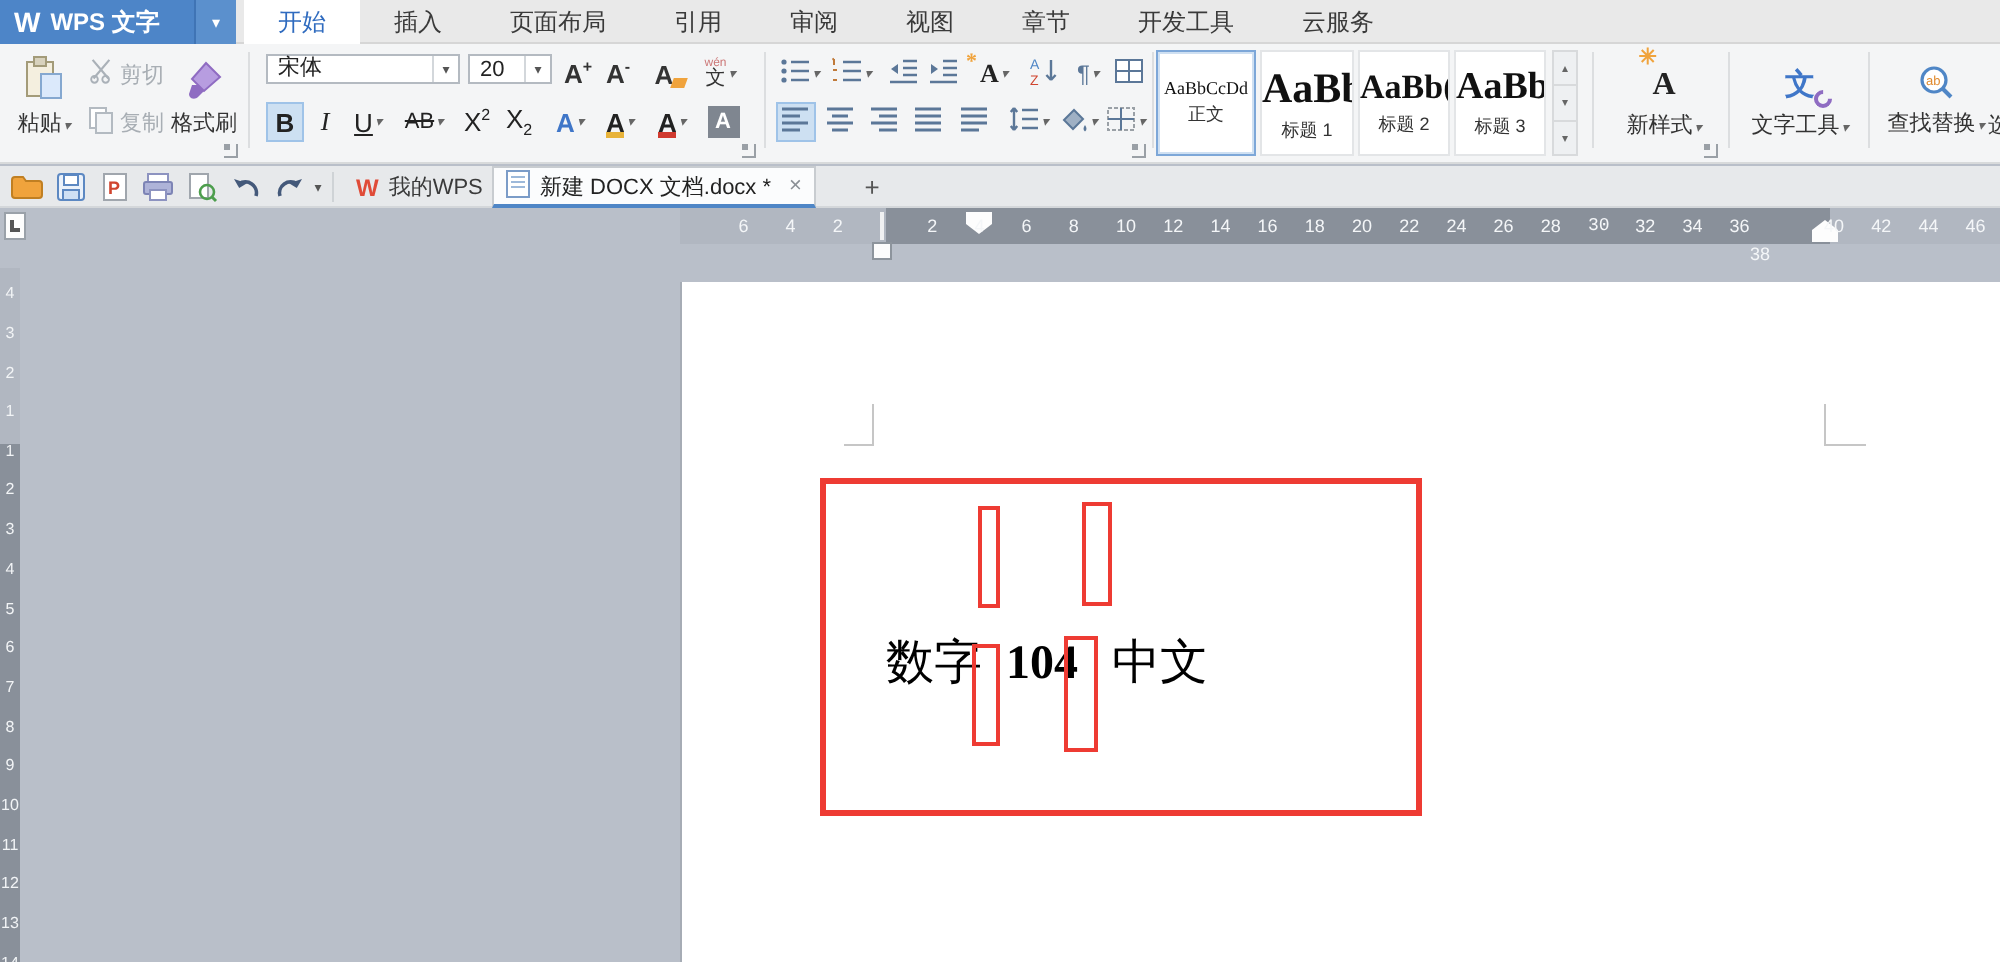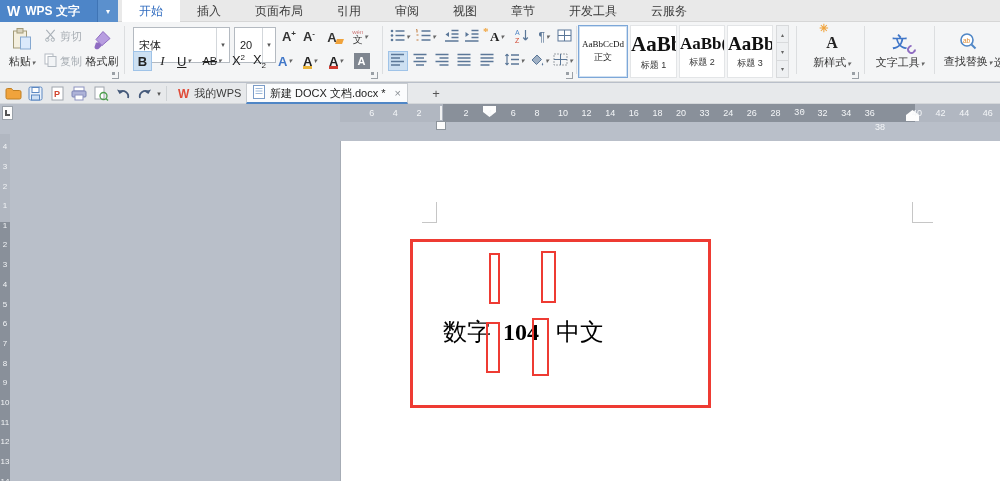--- a/index.html
+++ b/index.html
@@ -22,21 +22,21 @@
   .ribbon{position:absolute;left:0;top:22px;width:1000px;height:60px;background:#f4f5f6;border-bottom:1px solid #d8dadb;}
   .gsep{position:absolute;top:4px;width:1px;height:48px;background:#dcdee0;}
   .grp{position:absolute;top:0;height:60px;}
   .big{position:absolute;display:flex;flex-direction:column;align-items:center;justify-content:flex-start;cursor:default;}
   .big .ic{height:26px;display:flex;align-items:flex-end;justify-content:center;}
   .lbl{font-size:11px;color:#333;white-space:nowrap;margin-top:3px;}
   .small{position:absolute;display:flex;align-items:center;gap:3px;font-size:11px;color:#a8aeb4;}
   .cr{font-size:7px;color:#666;margin-left:1px;}
   .launcher{position:absolute;width:7px;height:7px;border-right:1px solid #9aa0a6;border-bottom:1px solid #9aa0a6;}
   .launcher:before{content:"";position:absolute;left:0;top:0;width:3px;height:3px;background:#9aa0a6;}
-  .combo{position:absolute;height:36px;background:#fff;border:1px solid #b4bac1;display:flex;align-items:center;font-size:11px;color:#222;}
+  .combo{position:absolute;height:15px;background:#fff;border:1px solid #b4bac1;display:flex;align-items:flex-end;font-size:11px;color:#222;}
   .combo .val{flex:1;padding-left:5px;overflow:hidden;white-space:nowrap;}
   .combo .dd{width:13px;height:100%;border-left:1px solid #d3d7db;display:flex;align-items:center;justify-content:center;font-size:7px;color:#555;}
   .b2{position:absolute;height:20px;display:flex;align-items:center;justify-content:center;font-size:13px;color:#222;cursor:default;}
   .b2.on{background:#cde0f2;border:1px solid #9fc3e8;}
   sup,sub{font-size:8px;}
   .ustyle{text-decoration:underline;}
   .strike{text-decoration:line-through;font-size:11px;}
   .fx{color:#3f76c8;font-weight:bold;}
   .colA{position:relative;font-weight:bold;}
   .colA .bar{position:absolute;left:0;right:0;bottom:0px;height:3px;}
@@ -465,21 +465,21 @@
         <span class="rnum" style="left: 123.6px;">2</span>
         <span class="rnum" style="left: 147.2px;">4</span>
         <span class="rnum" style="left: 170.8px;">6</span>
         <span class="rnum" style="left: 194.4px;">8</span>
         <span class="rnum" style="left: 218px;">10</span>
         <span class="rnum" style="left: 241.6px;">12</span>
         <span class="rnum" style="left: 265.2px;">14</span>
         <span class="rnum" style="left: 288.8px;">16</span>
         <span class="rnum" style="left: 312.4px;">18</span>
         <span class="rnum" style="left: 336px;">20</span>
-        <span class="rnum" style="left: 359.6px;">33</span>
+        <span class="rnum" style="left: 359.6px;">22</span>
         <span class="rnum" style="left: 383.2px;">24</span>
         <span class="rnum" style="left: 406.8px;">26</span>
         <span class="rnum" style="left: 430.4px;">28</span>
         <span class="rnum" style="left: 454px; font-family: Liberation Mono, monospace;">30</span>
         <span class="rnum" style="left: 477.6px;">32</span>
         <span class="rnum" style="left: 501.2px;">34</span>
         <span class="rnum" style="left: 524.8px;">36</span>
         <span class="rnum" style="left: 535px; margin-top: 14px;">38</span>
         <span class="rnum" style="left: 572px;">40</span>
         <span class="rnum" style="left: 595.6px;">42</span>

